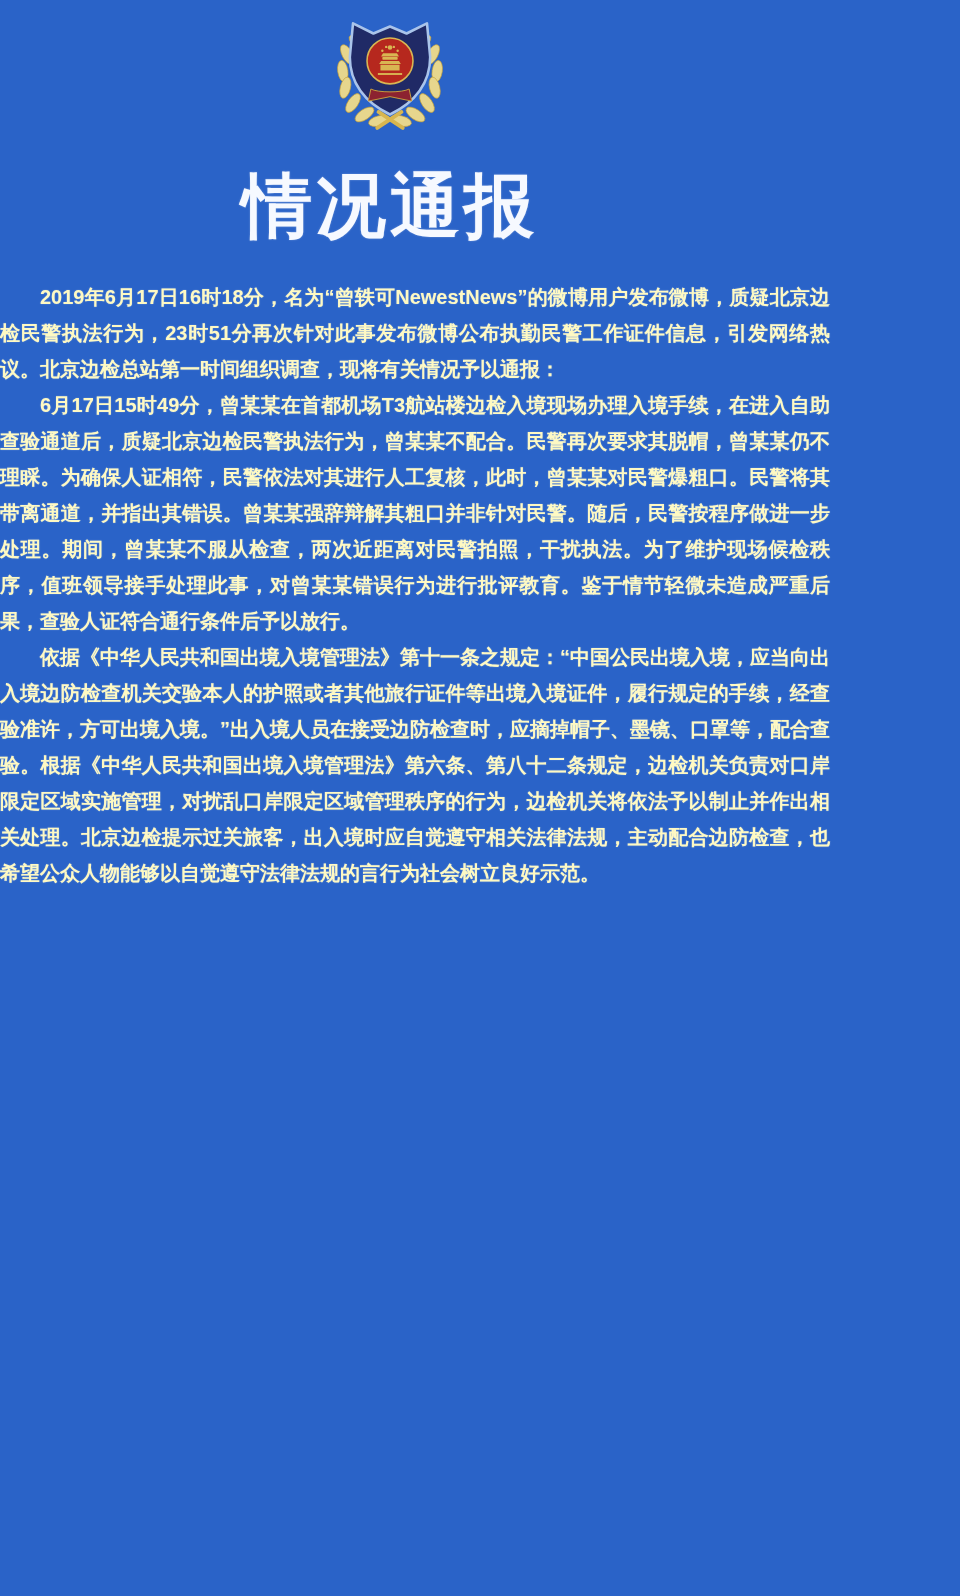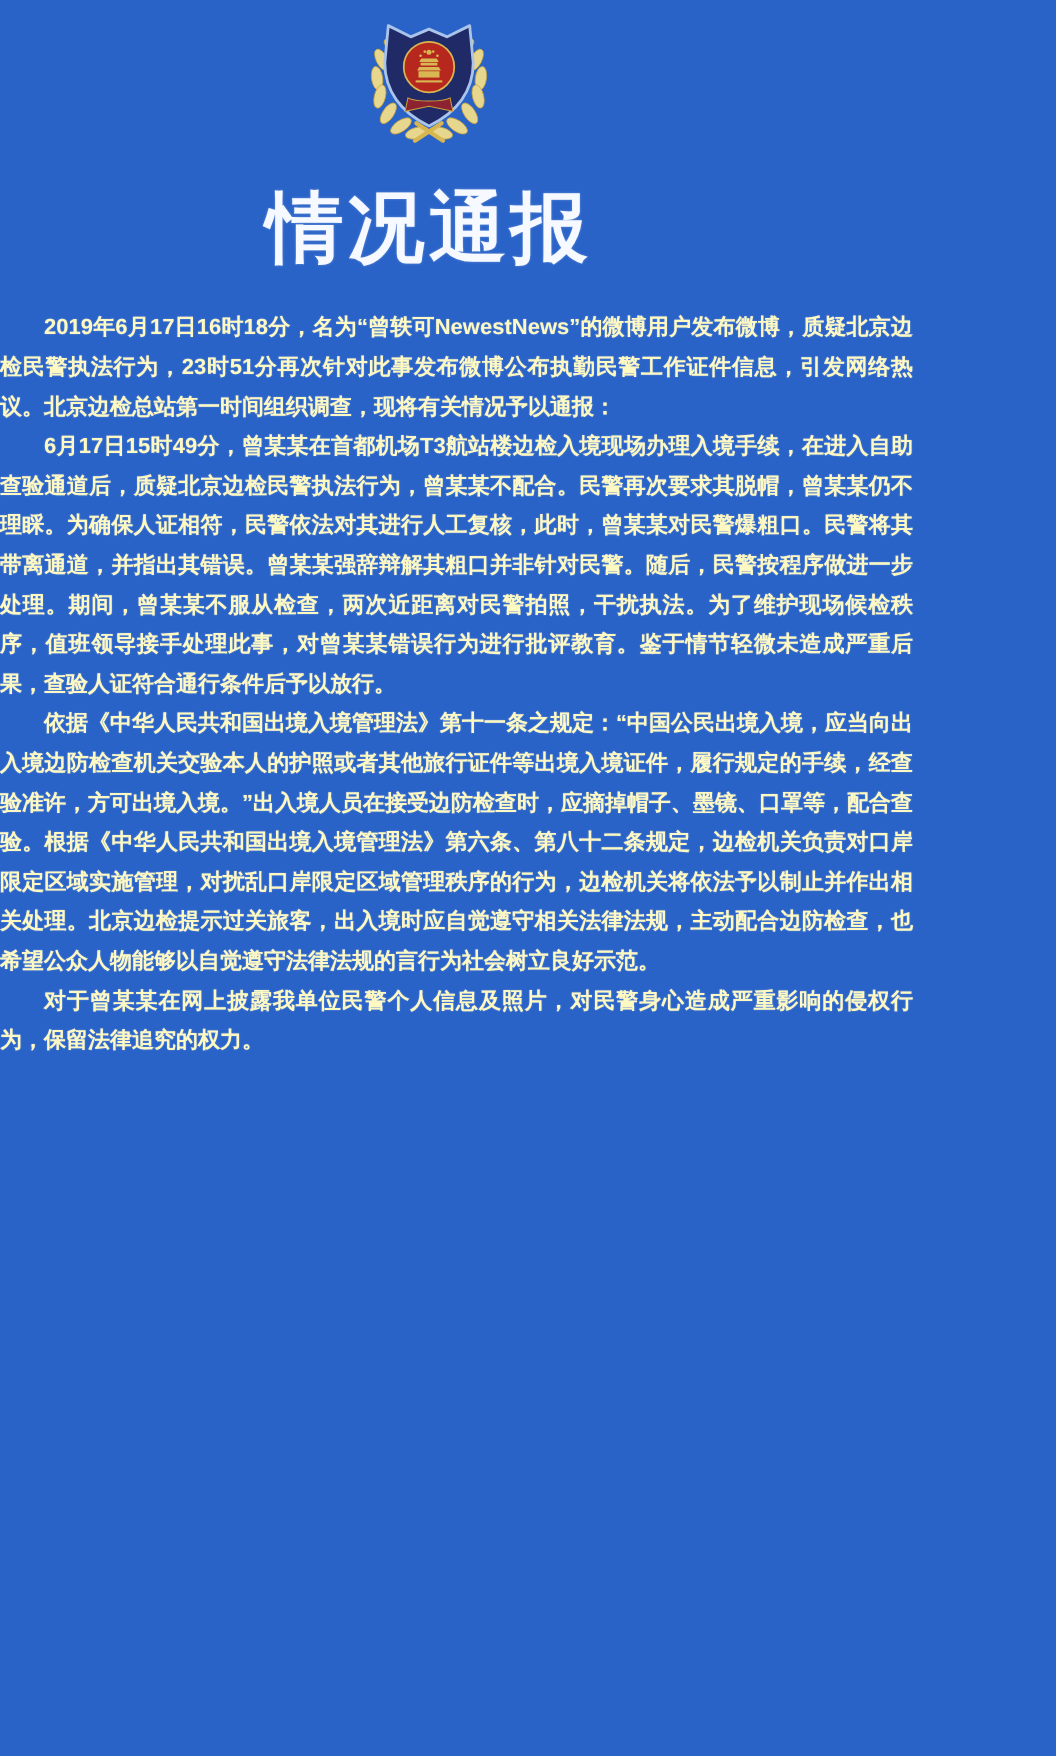--- a/index.html
+++ b/index.html
@@ -78,16 +78,15 @@
       </g>
     </svg>
   </div>
 
   <h1 class="title">情况通报</h1>
 
   <div class="content">
     <p>2019年6月17日16时18分，名为“曾轶可NewestNews”的微博用户发布微博，质疑北京边检民警执法行为，23时51分再次针对此事发布微博公布执勤民警工作证件信息，引发网络热议。北京边检总站第一时间组织调查，现将有关情况予以通报：</p>
     <p>6月17日15时49分，曾某某在首都机场T3航站楼边检入境现场办理入境手续，在进入自助查验通道后，质疑北京边检民警执法行为，曾某某不配合。民警再次要求其脱帽，曾某某仍不理睬。为确保人证相符，民警依法对其进行人工复核，此时，曾某某对民警爆粗口。民警将其带离通道，并指出其错误。曾某某强辞辩解其粗口并非针对民警。随后，民警按程序做进一步处理。期间，曾某某不服从检查，两次近距离对民警拍照，干扰执法。为了维护现场候检秩序，值班领导接手处理此事，对曾某某错误行为进行批评教育。鉴于情节轻微未造成严重后果，查验人证符合通行条件后予以放行。</p>
     <p>依据《中华人民共和国出境入境管理法》第十一条之规定：“中国公民出境入境，应当向出入境边防检查机关交验本人的护照或者其他旅行证件等出境入境证件，履行规定的手续，经查验准许，方可出境入境。”出入境人员在接受边防检查时，应摘掉帽子、墨镜、口罩等，配合查验。根据《中华人民共和国出境入境管理法》第六条、第八十二条规定，边检机关负责对口岸限定区域实施管理，对扰乱口岸限定区域管理秩序的行为，边检机关将依法予以制止并作出相关处理。北京边检提示过关旅客，出入境时应自觉遵守相关法律法规，主动配合边防检查，也希望公众人物能够以自觉遵守法律法规的言行为社会树立良好示范。</p>
-    <p>对于曾某某在网上披露我单位民警个人信息及照片，对民警身心造成严重影响的侵权行为，保留法律追究的权力。</p>
   </div>
 
 </div>
 
 </body></html>

